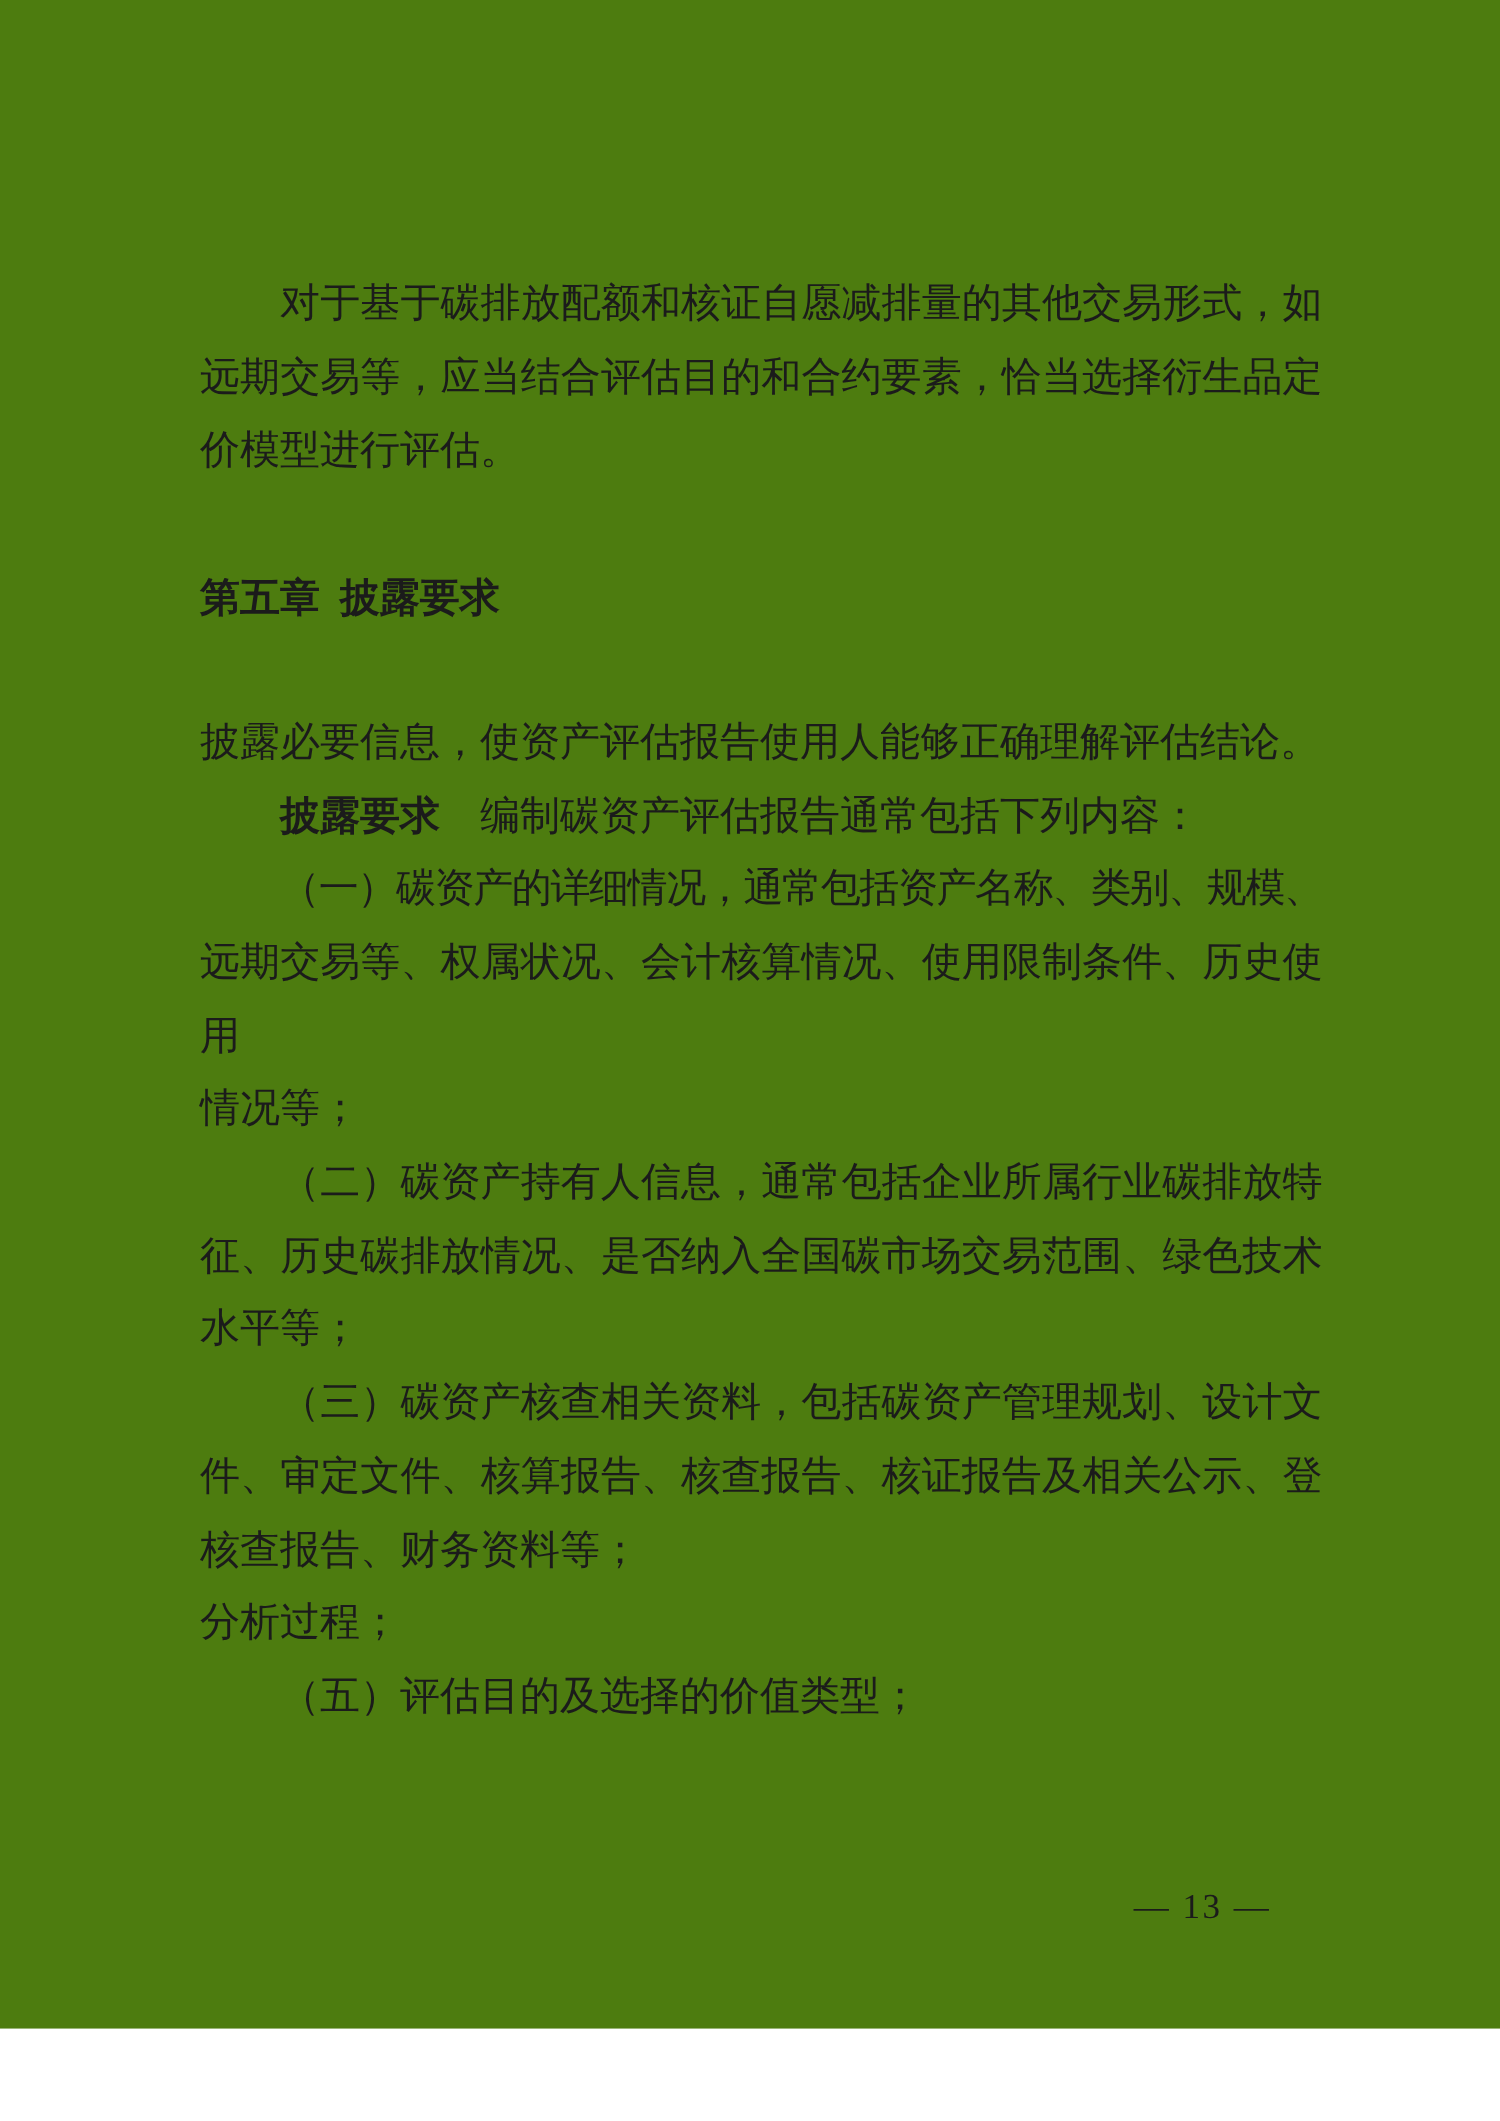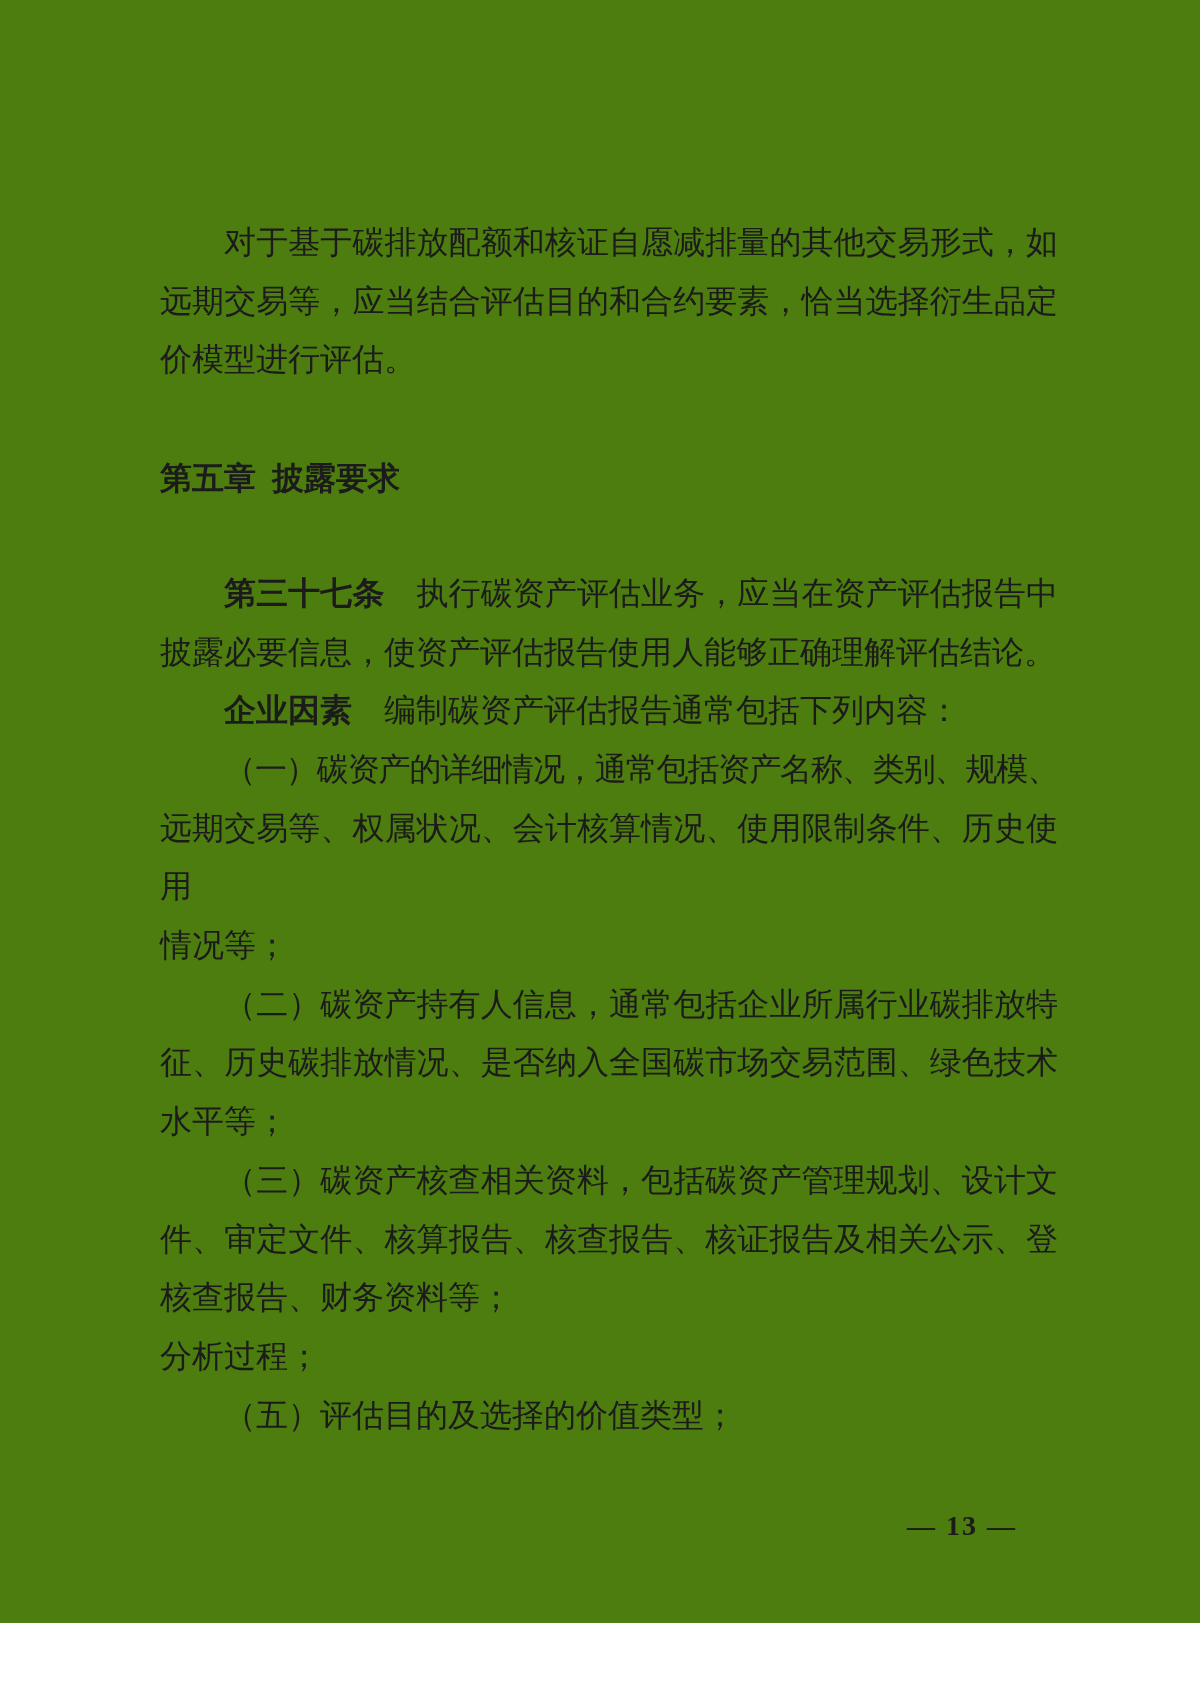--- a/index.html
+++ b/index.html
@@ -48,43 +48,41 @@
     word-spacing: 7px;
   }
   .articles { margin-top: 56px; }
   .page-number {
     position: absolute;
     top: 1510px;
     right: 183px;
     font-size: 28px;
     letter-spacing: 2px;
     color: #1b1b1b;
-    font-weight: bold;
   }
 </style>
 </head>
 <body>
 
 <div class="page">
   <div class="content">
 
     <section>
       <div class="ln ind">对于基于碳排放配额和核证自愿减排量的其他交易形式，如</div>
       <div class="ln">远期交易等，应当结合评估目的和合约要素，恰当选择衍生品定</div>
       <div class="ln end">价模型进行评估。</div>
     </section>
 
     <h2 class="heading">第五章 披露要求</h2>
 
     <section class="articles">
 
-      <div class="ln ind"><span class="term">第三十七条</span><span class="gap"></span><span>执行碳资产评估业务，应当在资产评估报告中</span></div>
       <div class="ln end">披露必要信息，使资产评估报告使用人能够正确理解评估结论。</div>
 
-      <div class="ln end ind"><span class="term">企业因素</span><span class="gap"></span><span>编制碳资产评估报告通常包括下列内容：</span></div>
+      <div class="ln end ind"><span class="term">披露要求</span><span class="gap"></span><span>编制碳资产评估报告通常包括下列内容：</span></div>
 
       <div class="ln ind tight">（一）碳资产的详细情况，通常包括资产名称、类别、规模、</div>
       <div class="ln">远期交易等、权属状况、会计核算情况、使用限制条件、历史使用</div>
       <div class="ln end">情况等；</div>
 
       <div class="ln ind">（二）碳资产持有人信息，通常包括企业所属行业碳排放特</div>
       <div class="ln">征、历史碳排放情况、是否纳入全国碳市场交易范围、绿色技术</div>
       <div class="ln end">水平等；</div>
 
       <div class="ln ind">（三）碳资产核查相关资料，包括碳资产管理规划、设计文</div>

